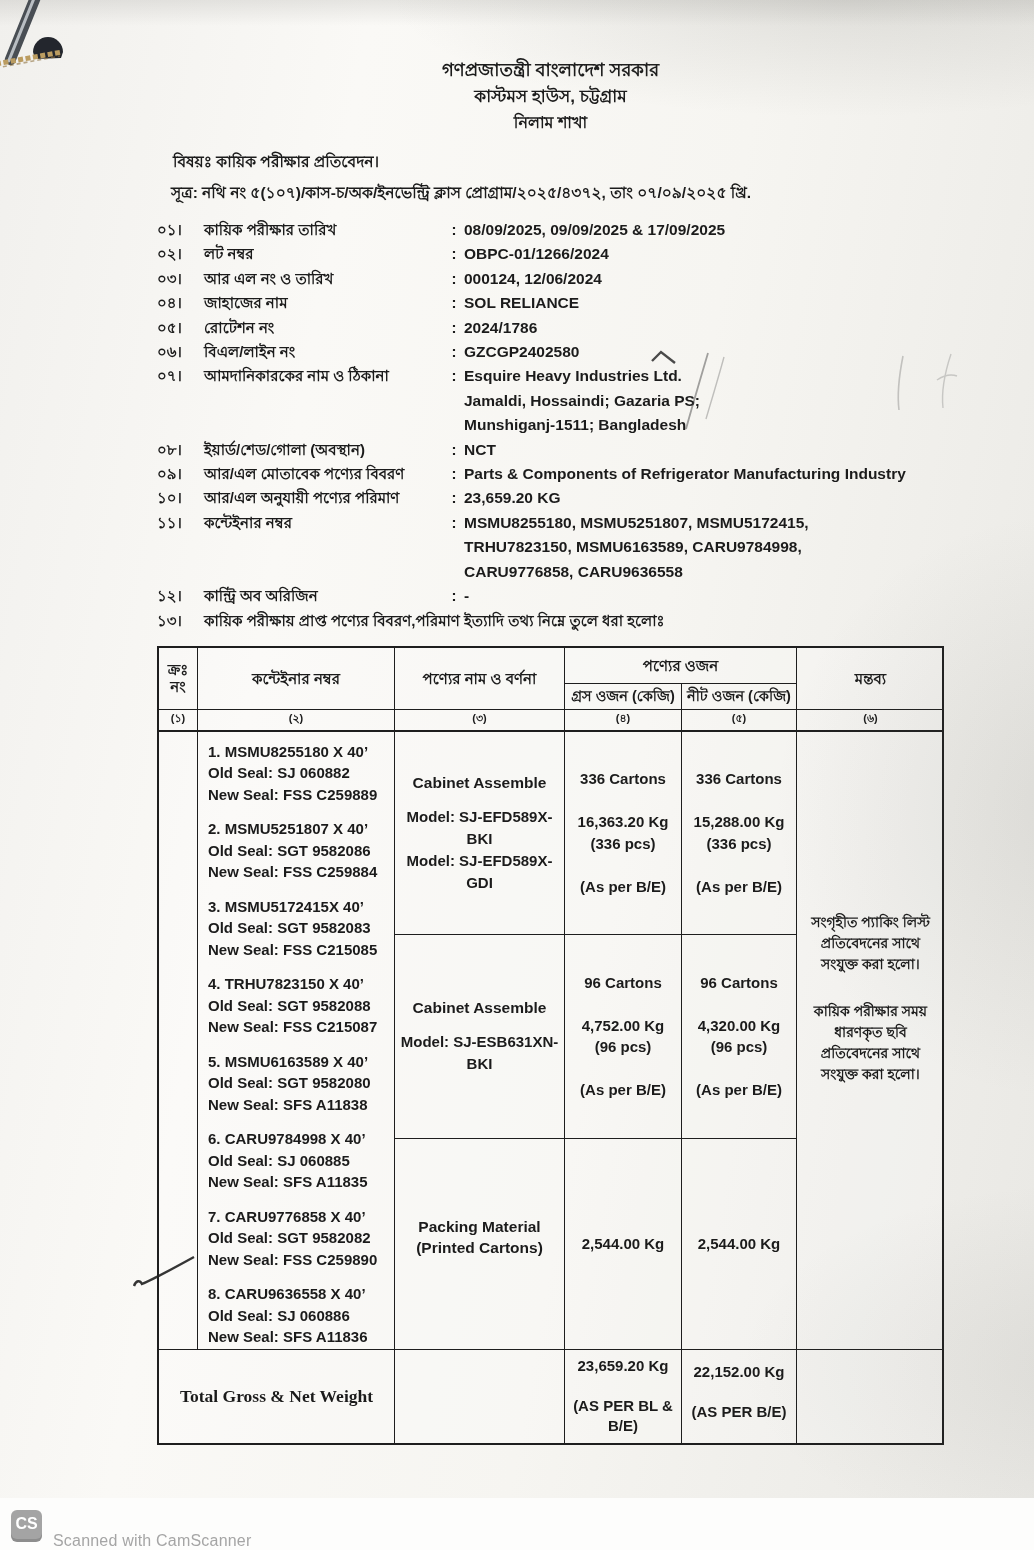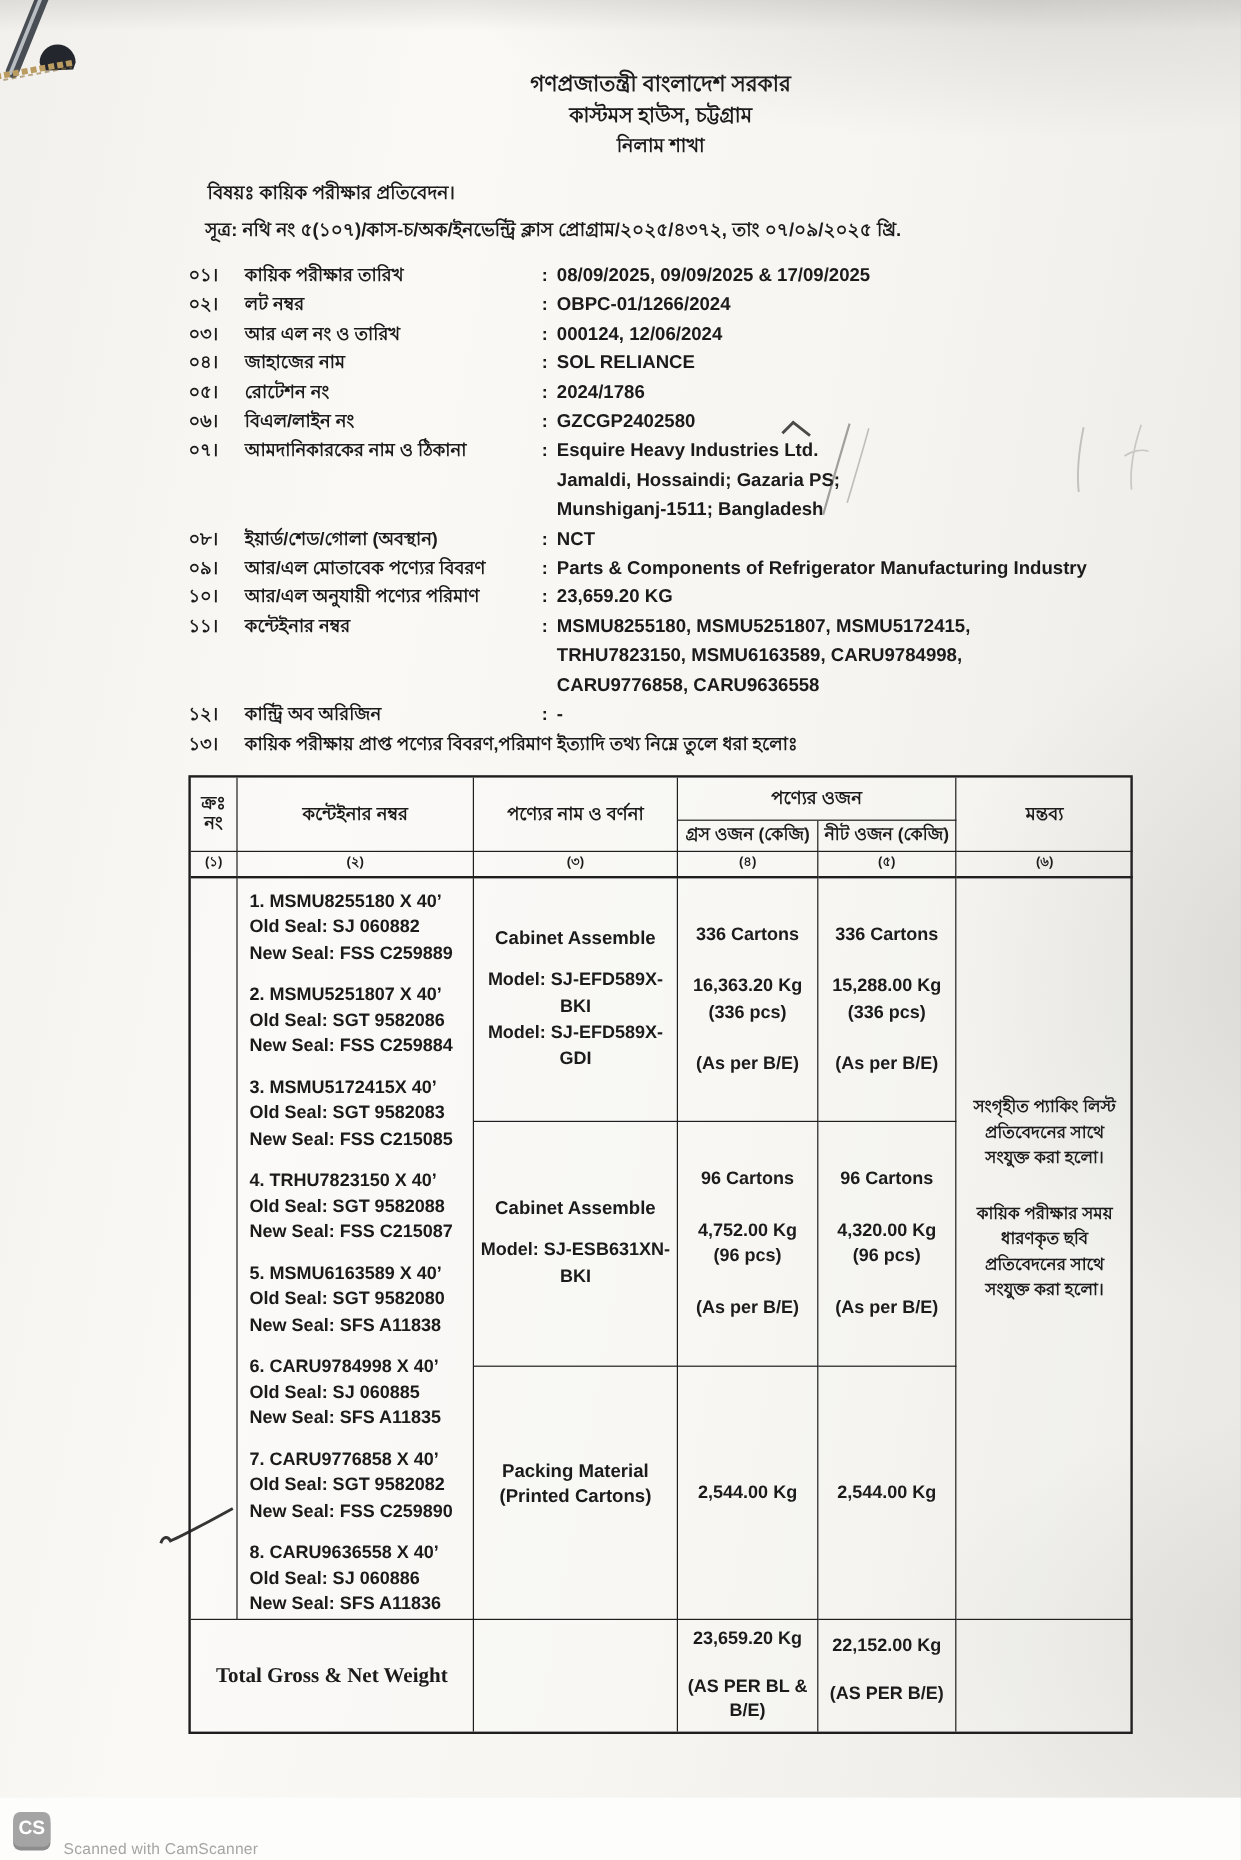--- a/index.html
+++ b/index.html
@@ -92,21 +92,21 @@
   
   .cam-footer{
     position:absolute;left:0;right:0;bottom:0;height:52px;background:#fdfdfc;z-index:5;
     display:flex;align-items:center;padding-left:11px;box-sizing:border-box;
   }
   .cs-badge{
     width:31px;height:29px;border-radius:6px;background:#a4a4a4;color:#fff;
     display:flex;align-items:center;justify-content:center;
     font-weight:700;font-size:16px;box-shadow:0 3px 0 #8d8d8d;margin-right:11px;
   }
-  .cs-text{color:#a5a5a5;font-size:13px;letter-spacing:.2px;margin-top:33px;}
+  .cs-text{color:#a5a5a5;font-size:16px;letter-spacing:.2px;margin-top:33px;}
 </style>
 </head>
 <body>
 
 <div class="page">
 
   <svg class="deco" style="left:0;top:0;" width="150" height="120" viewBox="0 0 150 120">
     <rect x="22" y="-34" width="11" height="102" rx="5" transform="rotate(22 27 17)" fill="#494e54"></rect>
     <rect x="25" y="-32" width="3" height="98" rx="1.5" transform="rotate(22 27 17)" fill="#b9bec3"></rect>
     <path d="M33 52 a15 15 0 0 1 30 0 l-2 6 -26 1 z" fill="#23262d"></path>

